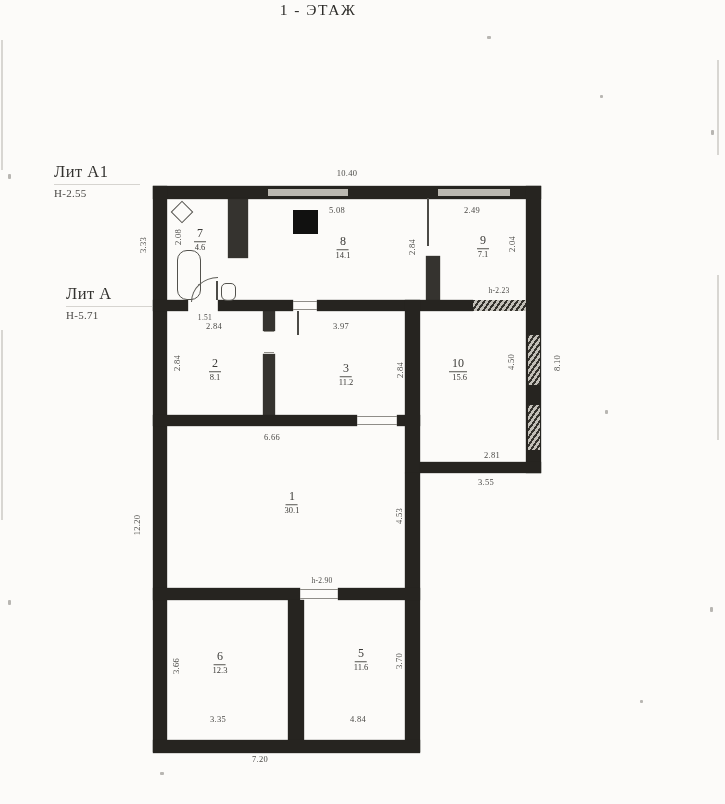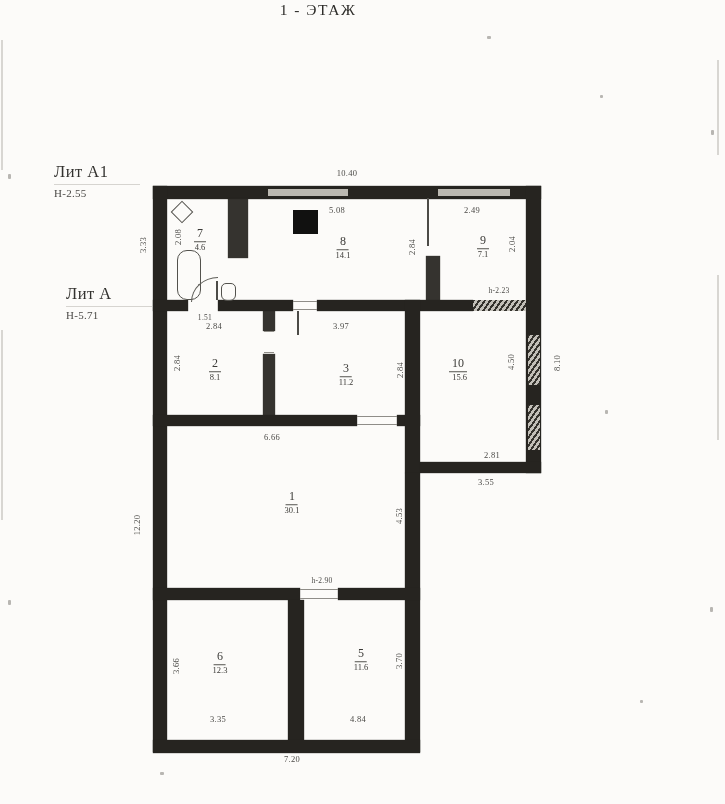--- a/index.html
+++ b/index.html
@@ -123,21 +123,21 @@
     <div class="dim small" style="left:205px;top:313px;">1.51</div>
     <div class="dim" style="left:214px;top:321px;">2.84</div>
     <div class="dim" style="left:341px;top:321px;">3.97</div>
     <div class="dim" style="left:272px;top:420px;margin-top:12px;">6.66</div>
     <div class="dim" style="left:492px;top:450px;">2.81</div>
     <div class="dim" style="left:486px;top:477px;">3.55</div>
     <div class="dim small" style="left:322px;top:576px;">h-2.90</div>
     <div class="dim small" style="left:499px;top:286px;">h-2.23</div>
     <div class="dim" style="left:218px;top:714px;">3.35</div>
     <div class="dim" style="left:358px;top:714px;">4.84</div>
-    <div class="dim" style="left:292px;top:754px;text-align:right;">7.20</div>
+    <div class="dim" style="left:260px;top:754px;text-align:right;">7.20</div>
 
     <div class="dim v" style="left:143px;top:245px;">3.33</div>
     <div class="dim v" style="left:178px;top:237px;">2.08</div>
     <div class="dim v" style="left:412px;top:247px;">2.84</div>
     <div class="dim v" style="left:512px;top:244px;">2.04</div>
     <div class="dim v" style="left:177px;top:363px;">2.84</div>
     <div class="dim v" style="left:400px;top:370px;">2.84</div>
     <div class="dim v" style="left:511px;top:362px;">4.50</div>
     <div class="dim v" style="left:557px;top:363px;">8.10</div>
     <div class="dim v" style="left:137px;top:525px;">12.20</div>

